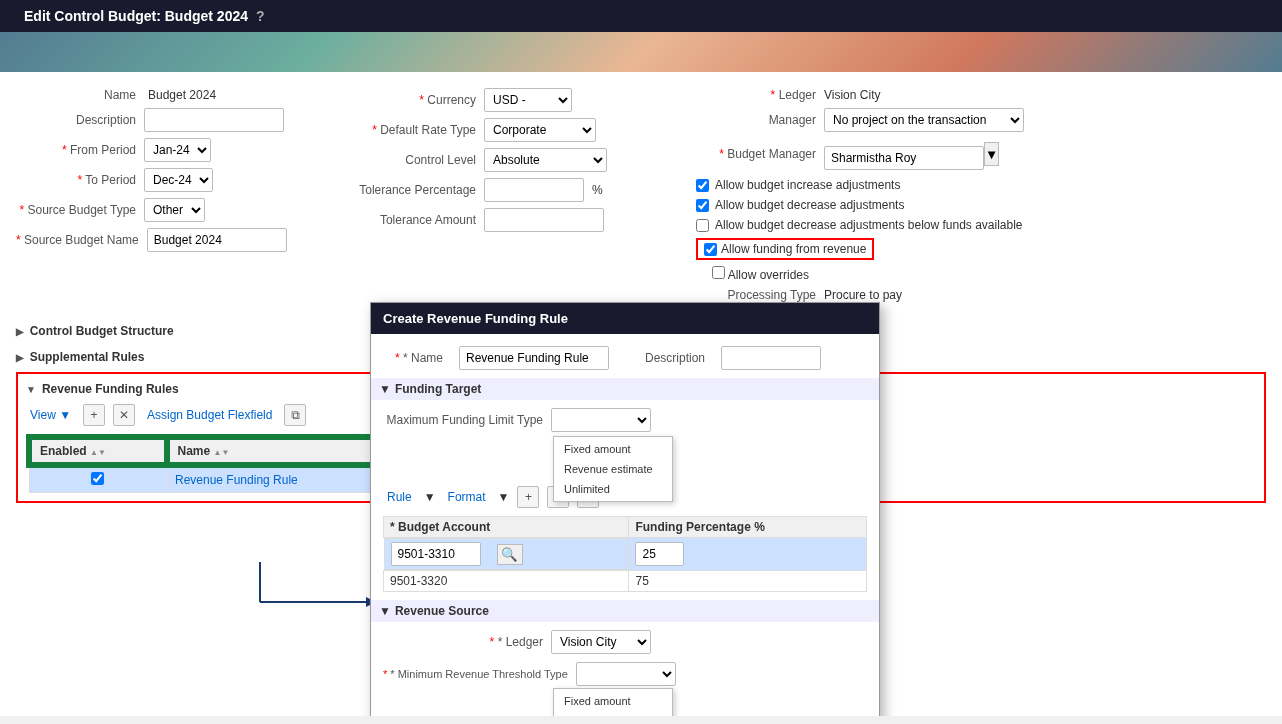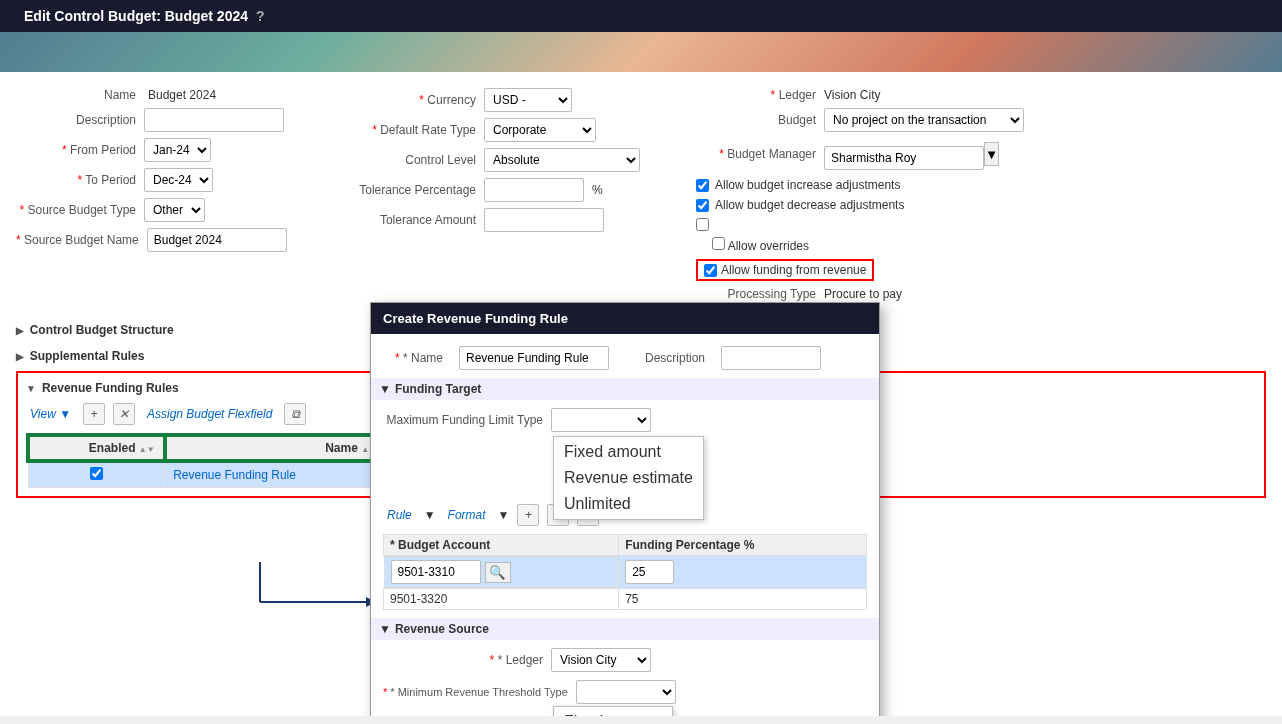--- a/index.html
+++ b/index.html
@@ -103,44 +103,43 @@
       gap: 8px;
       margin-bottom: 8px;
     }
     .toolbar-btn {
       background: none;
       border: none;
       cursor: pointer;
       font-size: 12px;
       color: #0066cc;
       padding: 2px 4px;
-      font-style: italic;
     }
     .toolbar-btn.icon-btn {
       color: #555;
       border: 1px solid #bbb;
       background: #f5f5f5;
       border-radius: 2px;
       width: 22px;
       height: 22px;
       display: flex;
       align-items: center;
       justify-content: center;
     }
 
     .data-table {
       width: 100%;
       border-collapse: collapse;
       font-size: 12px;
     }
     .data-table th {
       background: #f0f0f0;
-      border: 4px solid #15803d;
+      border: 6px solid #15803d;
       padding: 4px 8px;
-      text-align: right;
+      text-align: left;
       font-weight: bold;
     }
     .data-table td {
       border: 1px solid #ddd;
       padding: 4px 8px;
     }
     .data-table .sort-icons { font-size: 8px; color: #888; }
 
     .table-link {
       color: #0066cc;
@@ -221,21 +220,21 @@
     .dropdown-popup {
       background: white;
       border: 1px solid #bbb;
       box-shadow: 2px 2px 6px rgba(0,0,0,0.2);
       padding: 2px 0;
       min-width: 120px;
     }
     .dropdown-item {
       padding: 4px 10px;
       cursor: pointer;
-      font-size: 16px;
+      font-size: 11px;
     }
 
     .allow-funding-box {
       border: 2px solid red;
       padding: 2px 6px;
       display: inline-flex;
       align-items: center;
       gap: 4px;
     }
   </style>
@@ -294,42 +293,42 @@
         </select>
       </div>
       <div class="form-row">
         <span class="form-label required">Default Rate Type</span>
         <select style="width:112px;">
           <option>Corporate</option>
         </select>
       </div>
       <div class="form-row">
         <span class="form-label">Control Level</span>
-        <select style="width:156px;">
+        <select style="width:123px;">
           <option>Absolute</option>
         </select>
       </div>
       <div class="form-row">
         <span class="form-label">Tolerance Percentage</span>
         <input class="form-input" type="text" style="width: 100px;">
         <span>%</span>
       </div>
       <div class="form-row">
         <span class="form-label">Tolerance Amount</span>
         <input class="form-input" type="text" style="width: 120px;">
       </div>
     </div>
 
     <div>
       <div class="form-row">
         <span class="form-label required">Ledger</span>
         <span>Vision City</span>
       </div>
       <div class="form-row">
-        <span class="form-label">Budget</span>
+        <span class="form-label">Manager</span>
         <select style="width:200px;">
           <option>No project on the transaction</option>
         </select>
       </div>
       <div class="form-row">
         <span class="form-label required">Budget Manager</span>
         <div style="display:flex;align-items:center;">
           <input class="form-input" type="text" style="width: 160px; margin-top: 8px;" value="Sharmistha Roy">
           <button style="height:24px;border:1px solid #bbb;background:#f0f0f0;cursor:pointer;">▼</button>
         </div>
@@ -338,31 +337,32 @@
         <div class="checkbox-row">
           <input type="checkbox" checked="" style="">
           <span>Allow budget increase adjustments</span>
         </div>
         <div class="checkbox-row">
           <input type="checkbox" checked="" style="">
           <span>Allow budget decrease adjustments</span>
         </div>
         <div class="checkbox-row">
           <input type="checkbox" style="">
+          <span>Allow budget decrease adjustments below funds available</span>
+        </div>
+        <div class="checkbox-row">
+          <span class="allow-funding-box">
+            <input type="checkbox" checked="" style="">
+            <span>Allow funding from revenue</span>
+          </span>
         </div>
         <div class="checkbox-row">
           <span style="margin-left:16px;">
             <input type="checkbox" style="">
             <span>Allow overrides</span>
-          </span>
-        </div>
-        <div class="checkbox-row">
-          <span class="allow-funding-box">
-            <input type="checkbox" checked="" style="">
-            <span>Allow funding from revenue</span>
           </span>
         </div>
         <div class="form-row">
           <span class="form-label">Processing Type</span>
           <span>Procure to pay</span>
         </div>
       </div>
     </div>
   </div>
 
@@ -468,21 +468,21 @@
       
       <table class="modal-table">
         <thead>
           <tr>
             <th>* Budget Account</th>
             <th>Funding Percentage %</th>
           </tr>
         </thead>
         <tbody>
           <tr class="selected-row">
-            <td style="display:flex;align-items:center;gap:4px;">
+            <td style="display:flex;align-items:center;gap:16px;">
               <input class="form-input" type="text" value="9501-3310" style="width: 90px;">
               <button style="border:1px solid #bbb;background:#f0f0f0;padding:2px 4px;cursor:pointer;">🔍</button>
             </td>
             <td>
               <input class="form-input" type="text" value="25" style="width: 49px;">
             </td>
           </tr>
           <tr>
             <td>9501-3320</td>
             <td>75</td>

